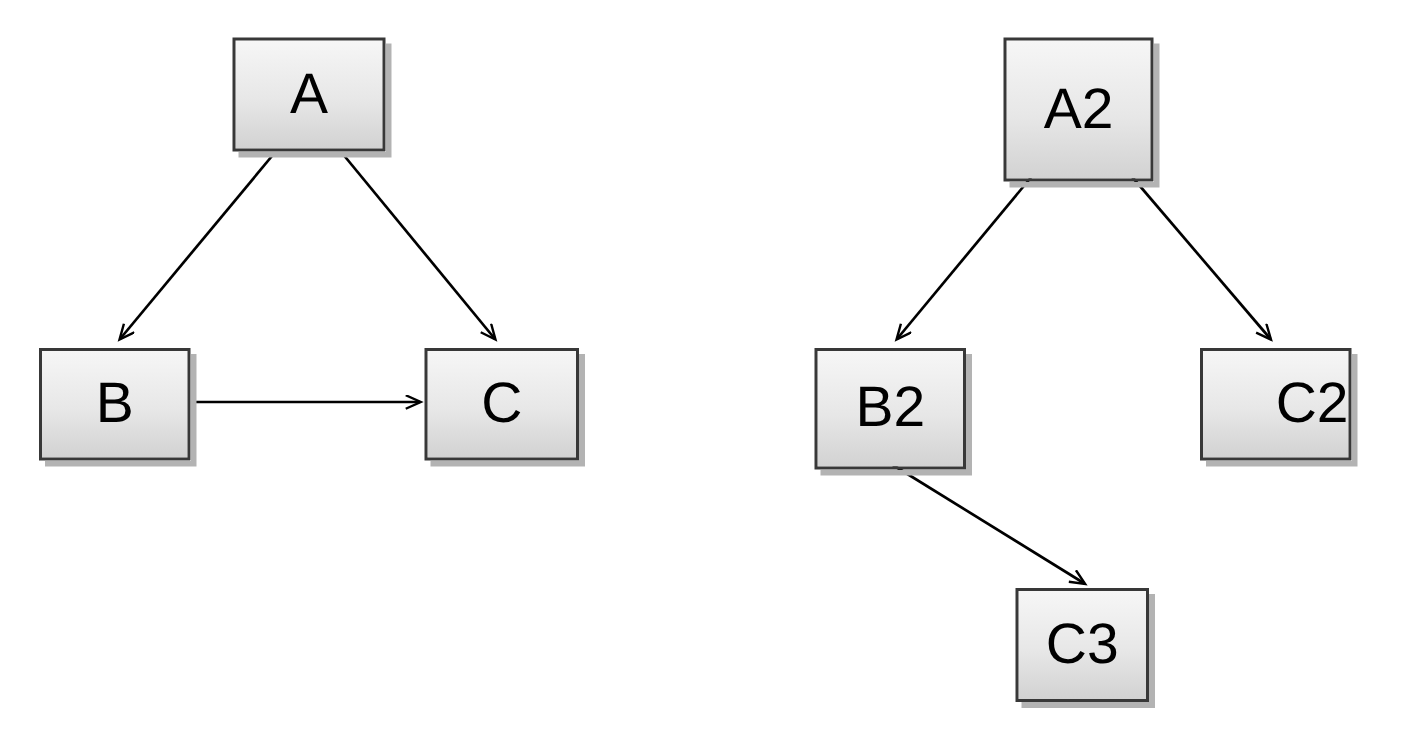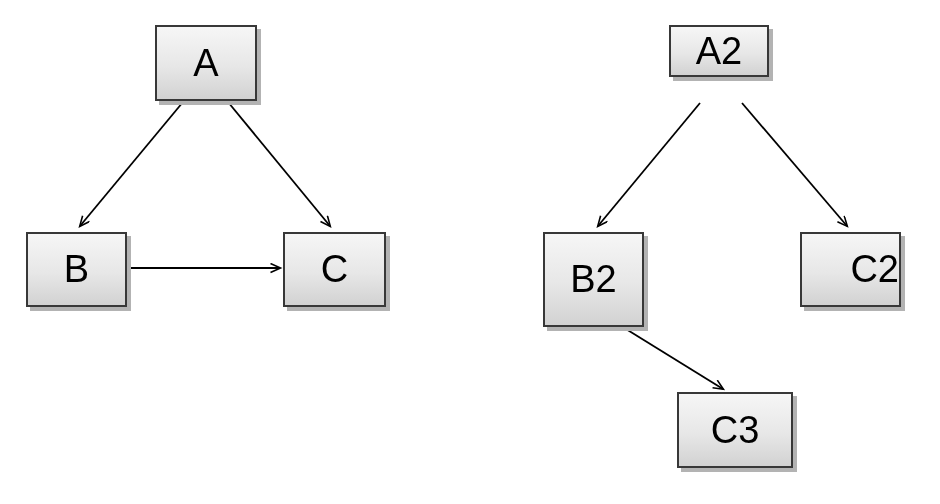--- a/index.html
+++ b/index.html
@@ -32,24 +32,24 @@
     align-items: center;
     justify-content: center;
     font-size: 38px;
     color: #000000;
     user-select: none;
   }
   
   #node-A  { left: 155px; top:  25px; width: 102px; height: 76px; }
   #node-B  { left:  26px; top: 232px; width: 101px; height: 75px; }
   #node-C  { left: 283px; top: 232px; width: 103px; height: 75px; }
-  #node-A2 { left: 669px; top:  25px; width: 100px; height: 52px; }
-  #node-B2 { left: 543px; top: 232px; width: 101px; height: 95px; }
+  #node-A2 { left: 669px; top:  25px; width: 100px; height: 96px; }
+  #node-B2 { left: 543px; top: 232px; width: 101px; height: 81px; }
   #node-C2 { left: 800px; top: 232px; width: 101px; height: 75px; justify-content: flex-end; }
-  #node-C3 { left: 677px; top: 392px; width: 116px; height: 76px; }
+  #node-C3 { left: 677px; top: 392px; width: 89px; height: 76px; }
   .edge {
     stroke: #000000;
     stroke-width: 1.8;
     fill: none;
   }
 </style>
 </head>
 <body>
 
 <div id="canvas">

